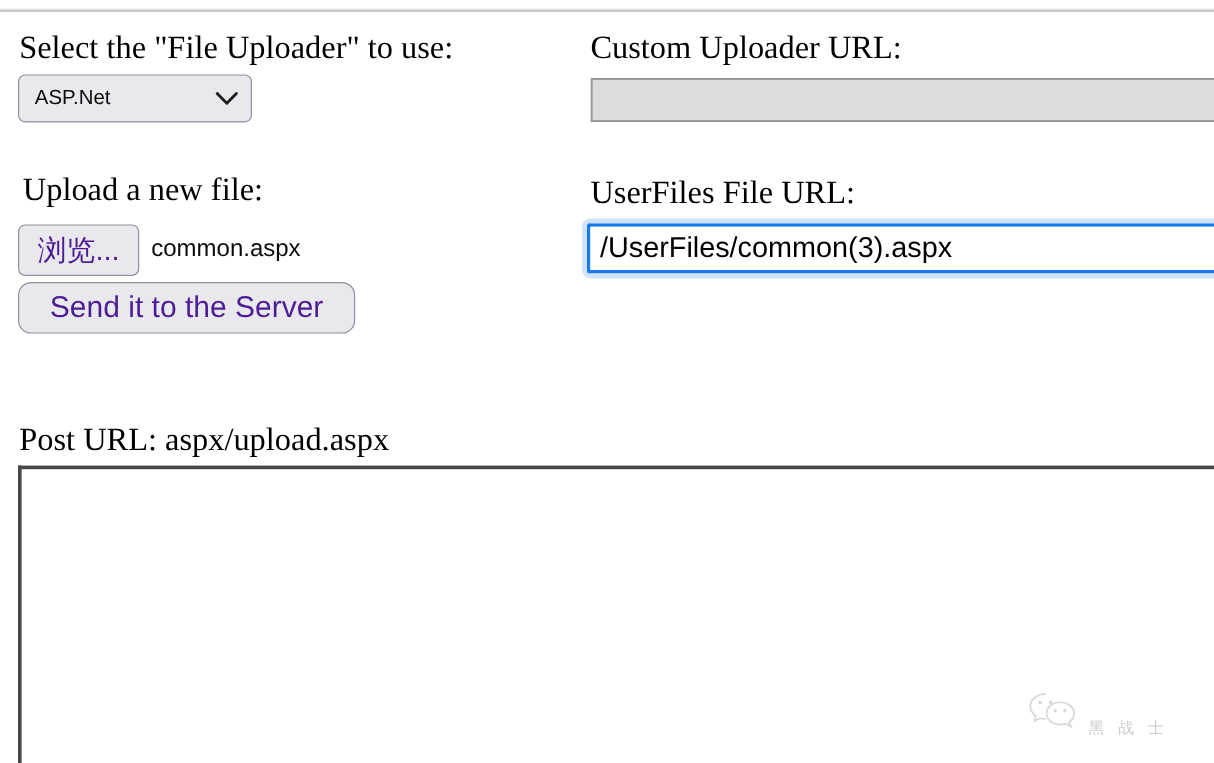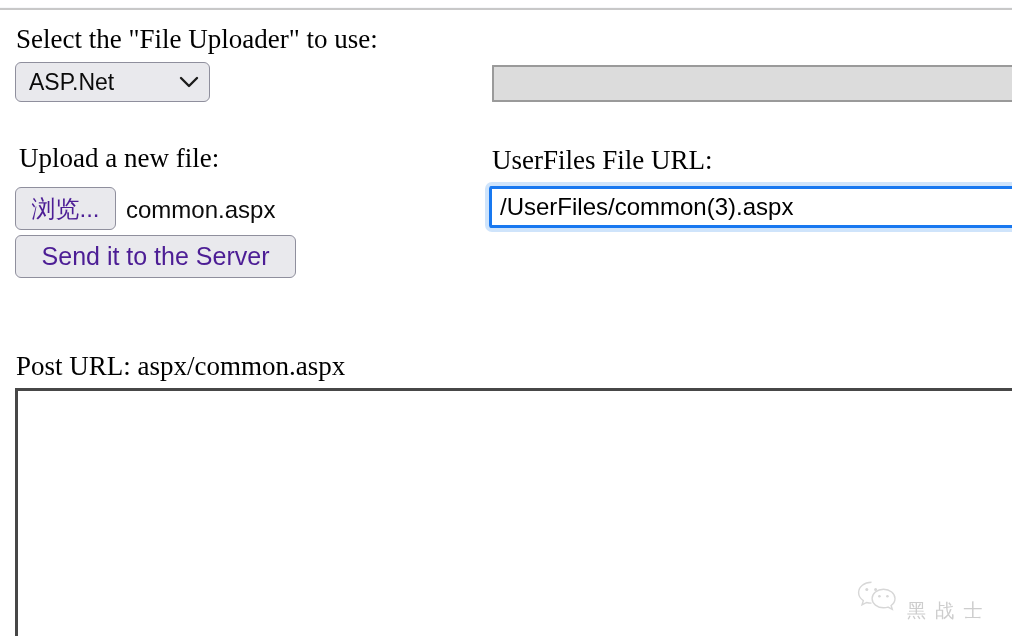--- a/index.html
+++ b/index.html
@@ -48,21 +48,21 @@
     position: absolute;
     display: flex;
     align-items: center;
     justify-content: space-between;
     box-sizing: border-box;
     background: #e9e9ed;
     border: 1px solid #8f8f9d;
     border-radius: 6px;
     padding: 0 10px 0 13px;
     font-family: "Liberation Sans", "DejaVu Sans", sans-serif;
-    font-size: 23px;
+    font-size: 17px;
     color: #0b0b0b;
     cursor: default;
   }
   .select-box .sel-value { white-space: nowrap; }
   .select-box .chev {
     margin-left: 22px;
     display: inline-flex;
     align-items: center;
   }
 
@@ -108,27 +108,27 @@
     justify-content: center;
     background: #e9e9ed;
     border: 1px solid #8f8f9d;
     border-radius: 6px;
     font-family: "Liberation Sans", "DejaVu Sans", sans-serif;
     color: #4c1d95;
     cursor: default;
     white-space: nowrap;
   }
   .btn-browse { font-size: 24px; }
-  .btn-send   { font-size: 25px; }
+  .btn-send   { font-size: 25px; border-radius: 11px; }
 
   
   .filename {
     position: absolute;
     font-family: "Liberation Sans", "DejaVu Sans", sans-serif;
-    font-size: 24px;
+    font-size: 20px;
     color: #0b0b0b;
     white-space: nowrap;
   }
 
   
   .output-box {
     position: absolute;
     box-sizing: border-box;
     background: #ffffff;
     border: 3px solid #474747;
@@ -139,22 +139,22 @@
   
   .watermark {
     position: absolute;
     display: flex;
     align-items: center;
     gap: 9px;
     opacity: 1;
     pointer-events: none;
   }
   .watermark .wm-text {
-    font-family: Liberation Sans, sans-serif;
-    font-size: 19px;
+    font-family: Liberation Mono, monospace;
+    font-size: 13px;
     letter-spacing: 2px;
     color: #cdcdcd;
     white-space: nowrap;
     margin-top: 28px;
   }
 </style>
 </head>
 <body>
 
 <div class="page">
@@ -165,38 +165,39 @@
 
   <div class="select-box" style="left:15px; top:62px; width:195px; height:40px;">
     <span class="sel-value">ASP.Net</span>
     <span class="chev">
       <svg width="20" height="13" viewBox="0 0 20 13" aria-hidden="true">
         <path d="M2 2 L10 10 L18 2" fill="none" stroke="#1c1c1c" stroke-width="2.4" stroke-linecap="round" stroke-linejoin="round"></path>
       </svg>
     </span>
   </div>
 
+  <div class="serif-label" style="left:492px; top:23px;">Custom Uploader URL:</div>
 
   <div class="input-disabled" style="left:492px; top:65px; width:530px; height:37px;" placeholder=""></div>
 
   <div class="serif-label" style="left:19px; top:142px;">Upload a new file:</div>
 
   <div class="btn btn-browse" style="left:15px; top:187px; width:101px; height:43px;">浏览...</div>
 
   <div class="filename" style="left:126px; top:196px;">common.aspx</div>
 
   <div class="btn btn-send" style="left:15px; top:235px; width:281px; height:43px;">Send it to the Server</div>
 
   <div class="serif-label" style="left:492px; top:144px;">UserFiles File URL:</div>
 
   <div class="input-focused" style="left:489px; top:186px; width:533px; height:42px;">
     <span>/UserFiles/common(3).aspx</span>
   </div>
 
-  <div class="serif-label" style="left:16px; top:350px;">Post URL: aspx/common.aspx</div>
+  <div class="serif-label" style="left:16px; top:350px;">Post URL: aspx/upload.aspx</div>
 
   <div class="output-box" style="left:15px; top:388px; width:1010px; height:250px;"></div>
 
   <div class="watermark" style="left:856px; top:570px;">
     <span>
       <svg width="42" height="32" viewBox="0 0 42 32" aria-hidden="true">
         <g fill="none" stroke="#d7d7d7" stroke-width="1.4">
           <path d="M15.5 3.2 C8.3 3.2 2.6 7.9 2.6 13.6 c0 3.2 1.8 6.1 4.7 8.1
                    l-1.3 4.2 4.6 -2.4 c1.5 .4 3.1 .6 4.9 .6"></path>
           <path d="M27.5 10.2 c-6.3 0 -11.4 4.2 -11.4 9.3 0 5.2 5.1 9.3 11.4 9.3

